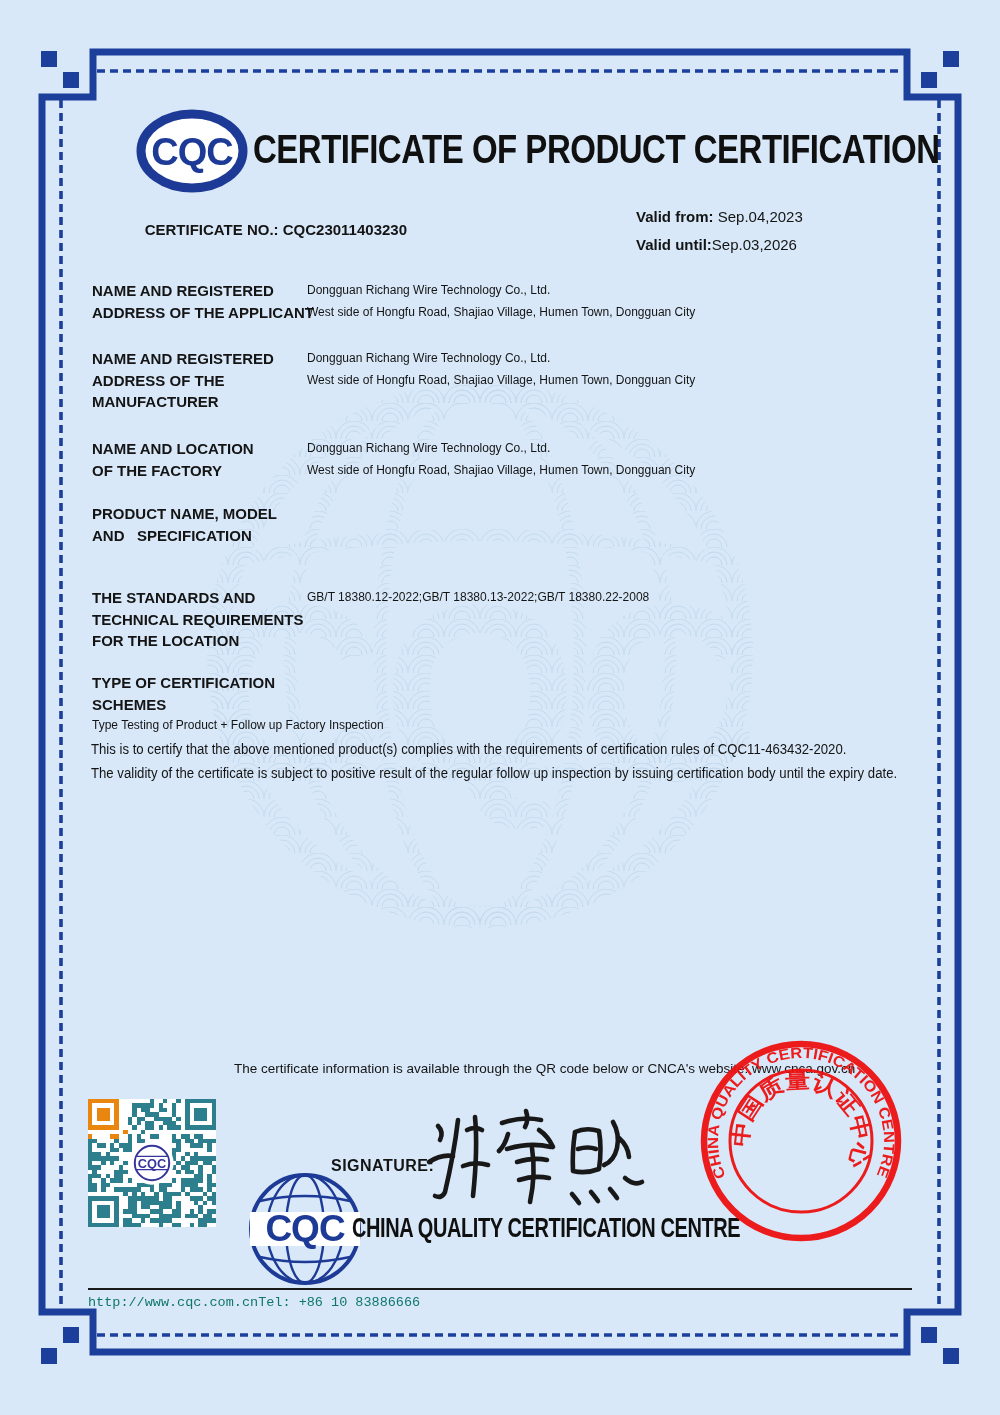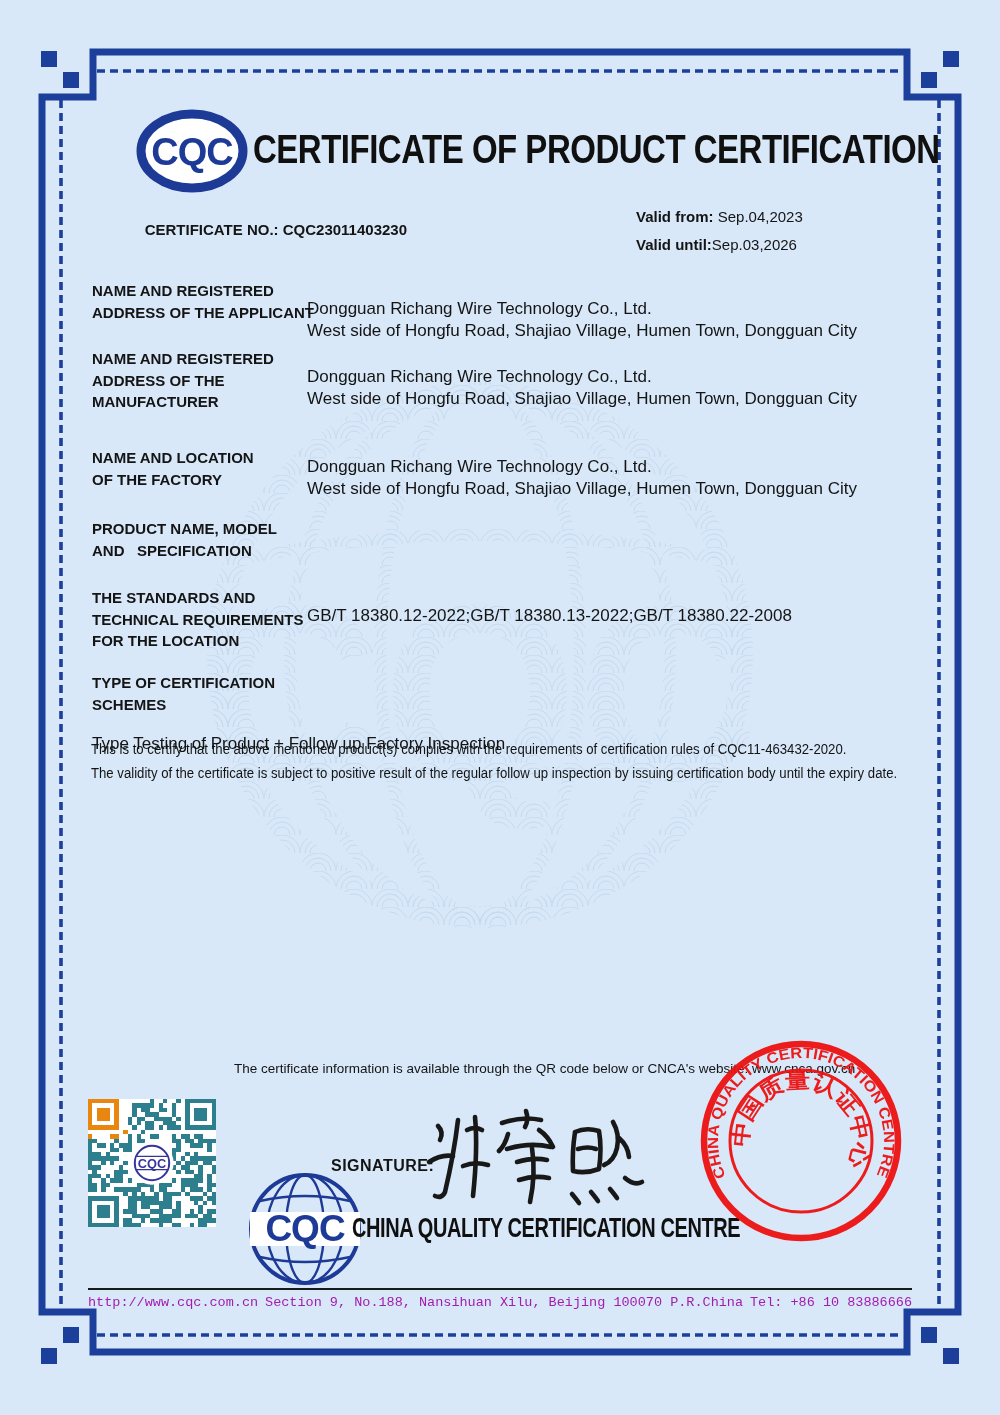--- a/index.html
+++ b/index.html
@@ -19,43 +19,43 @@
     transform:scaleY(1.22); transform-origin:center top; white-space:nowrap;
   }
   .certno{left:128px; top:204px; font-size:15px; font-weight:bold; white-space:pre;}
   .valid{left:636px; top:203px; font-size:15px; line-height:28px;}
   .valid b{font-weight:bold;}
   .valid span{font-weight:normal;}
   
   .field{left:92px; width:830px; display:flex;}
   .flabel{width:215px; font-weight:bold; font-size:15px; line-height:21.5px; flex:none;}
   .flabel div{white-space:pre;}
-  .fvalue{font-size:17px; line-height:21.5px;margin-top:18px;}
+  .fvalue{font-size:12px; line-height:21.5px;}
   .fvalue div{white-space:pre;}
-  .f1{top:280px;} .f2{top:348px;} .f3{top:438px;align-items:center;} .f4{top:518px;flex-direction:column;} .f5{top:587px;} .f6{top:672px;flex-direction:column;}
+  .f1{top:280px;} .f2{top:348px;} .f3{top:438px;align-items:center;} .f4{top:503px;flex-direction:column;} .f5{top:587px;} .f6{top:672px;flex-direction:column;}
   
   .stmt{left:91px; width:834px; font-size:14px; white-space:nowrap;
         transform:scaleX(0.94); transform-origin:left center;}
   .s1{top:741px;} .s2{top:765px;}
   .qr-note{left:234px; top:1061px; font-size:13.5px; white-space:nowrap;}
   
   .qr-code{left:88px; top:1099px; width:128px; height:128px;}
   .sig-label{left:331px; top:1157px; font-size:16px; font-weight:bold; letter-spacing:0.5px;}
   .sig-draw{left:422px; top:1104px; width:225px; height:110px;}
   .issuer-logo{left:243px; top:1171px; width:124px; height:120px;}
   .issuer-name{
     left:352px; top:1212px; font-size:25px; font-weight:bold; letter-spacing:-0.5px;
     white-space:nowrap; transform:scale(0.8,1.1); transform-origin:left top; color:#101010;
   }
   .stamp{left:699px; top:1039px; width:204px; height:204px; opacity:0.95;}
   
   .footer-rule{left:88px; top:1288px; width:824px; height:2px; background:#1a1a1a;}
   .footer-row{
-    left:88px; top:1295px; width:824px; display:flex; justify-content:space-between;
-    font-family:"Liberation Mono","DejaVu Sans Mono",monospace; font-size:13.5px; color:#a21caf;
+    left:88px; top:1295px; width:824px; display:flex; justify-content:flex-start;
+    font-family:"Liberation Mono","DejaVu Sans Mono",monospace; font-size:13.5px; color:#0f766e;
   }
 </style>
 </head>
 <body>
 
 <div class="page">
 
   <svg class="abs" width="1000" height="1415" viewBox="0 0 1000 1415" style="left:0;top:0;">
     <defs>
       <pattern id="sg" width="36" height="18" patternUnits="userSpaceOnUse">
@@ -549,17 +549,16 @@
       <textPath href="#stampArcE" startOffset="0" textLength="332" lengthAdjust="spacingAndGlyphs">CHINA QUALITY CERTIFICATION CENTRE</textPath>
     </text>
     <text font-family="DejaVu Sans, Liberation Sans, sans-serif" font-size="21" font-weight="bold" fill="#ee1111">
       <textPath href="#stampArcC" startOffset="12" textLength="198" lengthAdjust="spacingAndGlyphs">中国质量认证中心</textPath>
     </text>
   </svg>
 
   <div class="abs footer-rule"></div>
   <div class="abs footer-row">
     <span>http://www.cqc.com.cn</span>
-    <span>Section 9, No.188, Nansihuan Xilu, Beijing 100070 P.R.China</span>
     <span>Tel: +86 10 83886666</span>
   </div>
 
 </div>
 
 </body></html>

